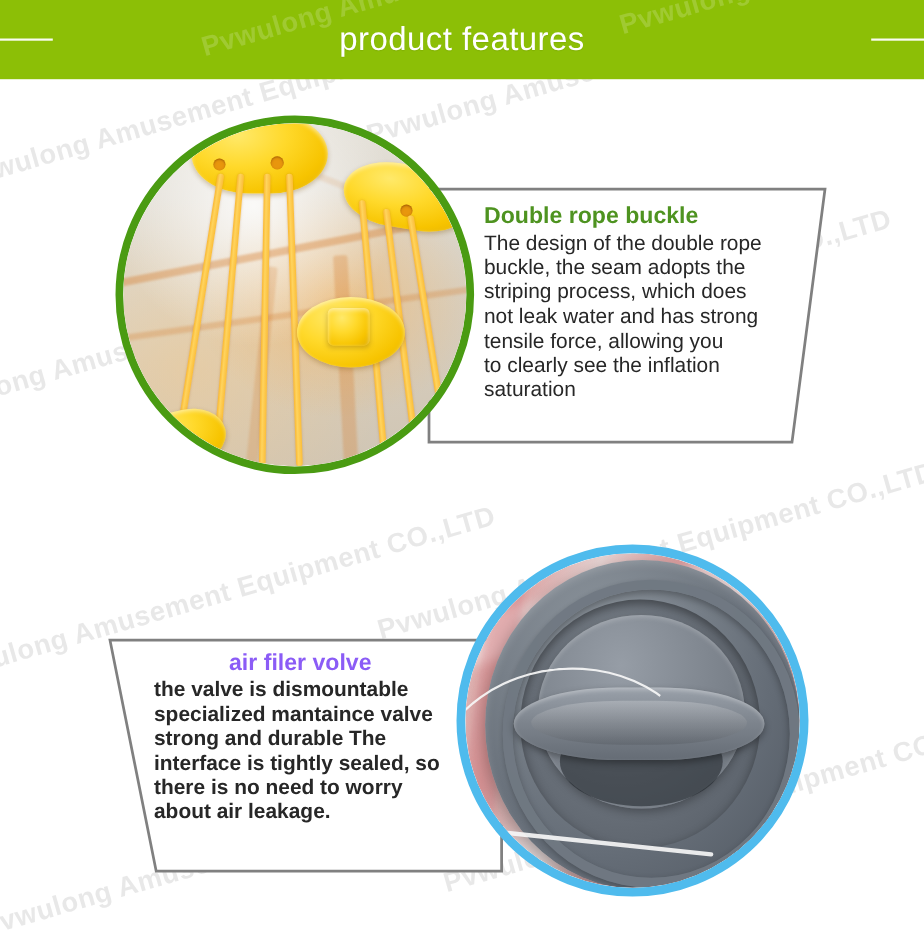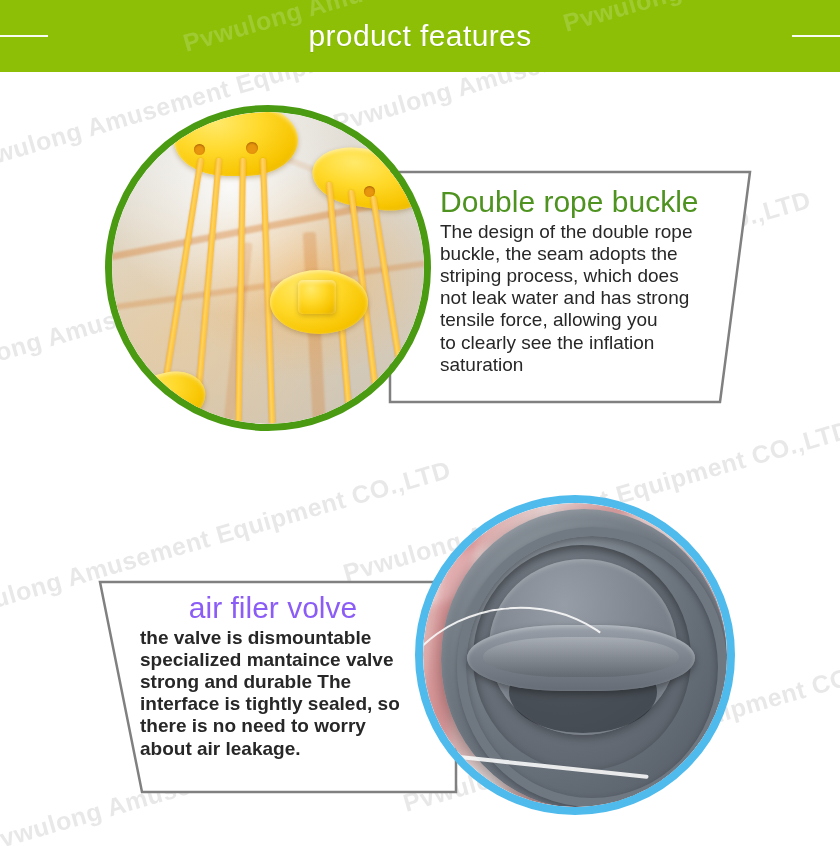--- a/index.html
+++ b/index.html
@@ -62,25 +62,25 @@
 
   
   .callout{position:absolute;z-index:12;}
   .callout svg{display:block;}
   .callout .txt{
     position:absolute;
     left:0;top:0;
     box-sizing:border-box;
   }
   .c-head{
-    font-size:30px;
+    font-size:21px;
     line-height:1.05;
     margin:0 0 3px 0;
     font-family:"Liberation Sans", sans-serif;
-    font-weight:normal;
+    font-weight:bold;
   }
   .c-body{
     font-size:19px;
     line-height:1.17;
     color:#272727;
     margin:0;
     font-family:"Liberation Sans", sans-serif;
     white-space:pre-line;
   }
 

